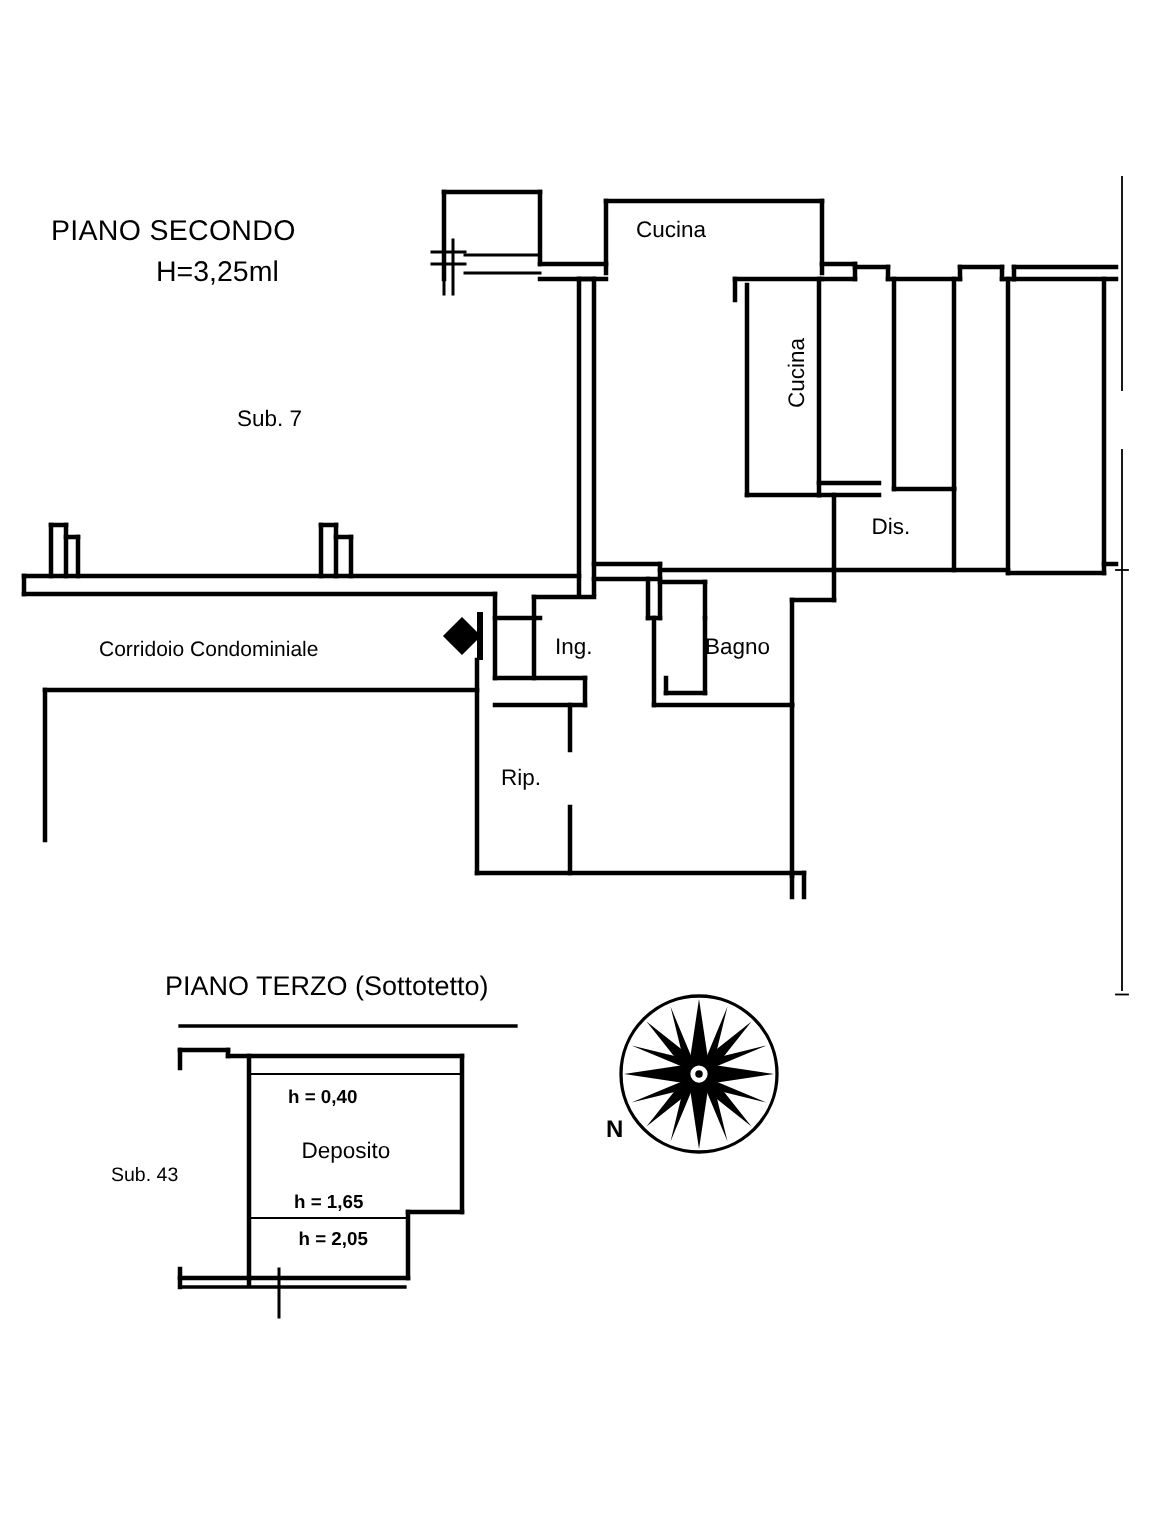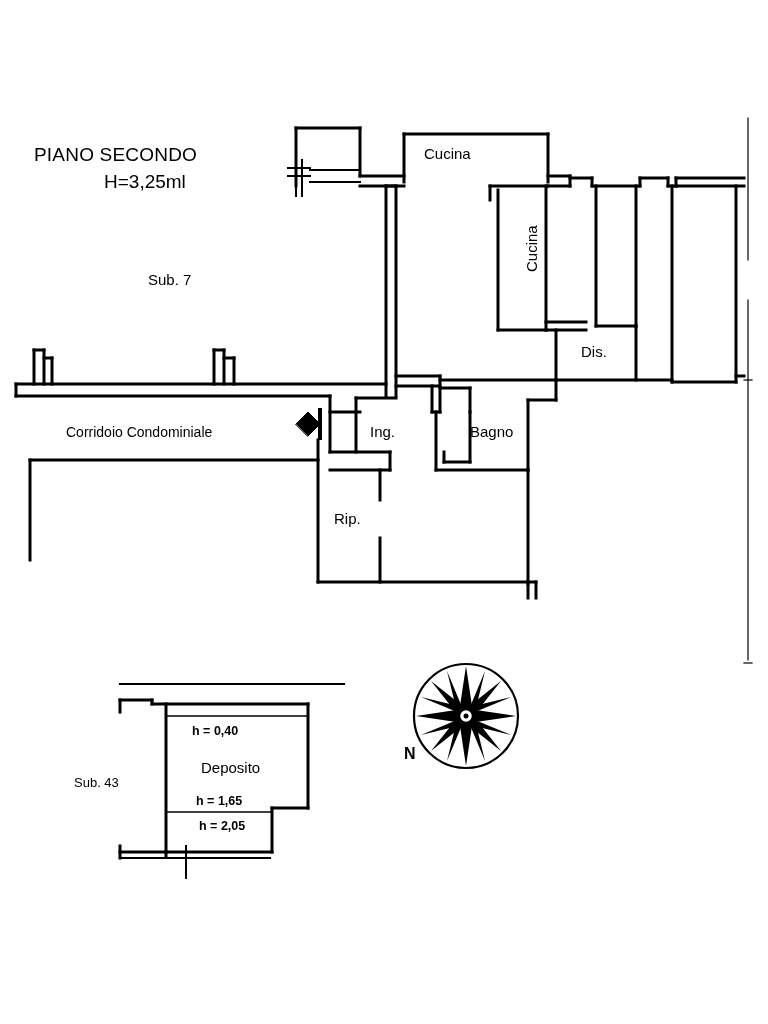--- a/index.html
+++ b/index.html
@@ -236,36 +236,37 @@
         <circle cx="0" cy="0" r="7" fill="#fff" stroke="#000" stroke-width="2.5"></circle>
         <circle cx="0" cy="0" r="2.5" fill="#000" stroke="none"></circle>
       </g>
 
     </g>
   </svg>
 
   <div class="lbl t-floor-title" style="left:34px; top:145px;">PIANO SECONDO</div>
   <div class="lbl t-floor-sub" style="left:62px; top:172px;margin-left:42px;">H=3,25ml</div>
 
-  <div class="lbl t-sub" style="left:148px; top:272px;">Sub. 7</div>
+  <div class="lbl t-sub" style="left:158px; top:272px;">Sub. 7</div>
 
   <div class="lbl t-room" style="left:424px; top:146px;">Cucina</div>
 
   <div class="lbl t-room vert" style="left:524px; top:272px;">Cucina</div>
 
   <div class="lbl t-room" style="left:581px; top:344px;">Dis.</div>
 
   <div class="lbl t-corridor" style="left:66px; top:425px;">Corridoio Condominiale</div>
 
   <div class="lbl t-room" style="left:370px; top:424px;">Ing.</div>
 
   <div class="lbl t-room" style="left:470px; top:424px;">Bagno</div>
 
   <div class="lbl t-room" style="left:334px; top:511px;">Rip.</div>
 
+  <div class="lbl t-floor3-title" style="left:110px; top:648px;">PIANO TERZO (Sottotetto)</div>
 
   <div class="lbl t-h" style="left:192px; top:725px;">h = 0,40</div>
 
   <div class="lbl t-room" style="left:201px; top:760px;">Deposito</div>
 
   <div class="lbl t-h" style="left:196px; top:795px;">h = 1,65</div>
 
   <div class="lbl t-h" style="left:199px; top:820px;">h = 2,05</div>
 
   <div class="lbl t-sub-sm" style="left:74px; top:776px;">Sub. 43</div>

